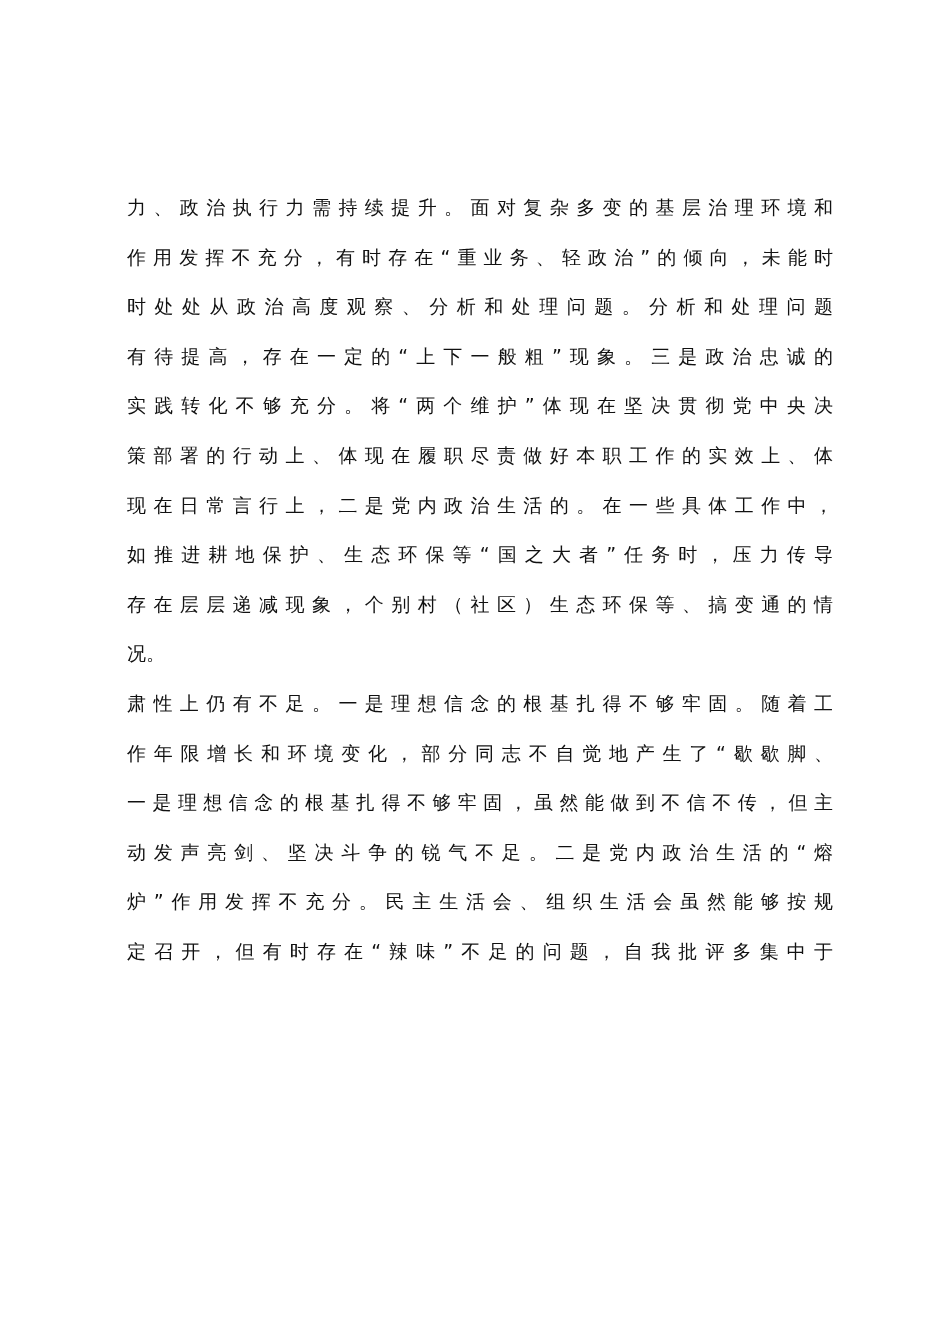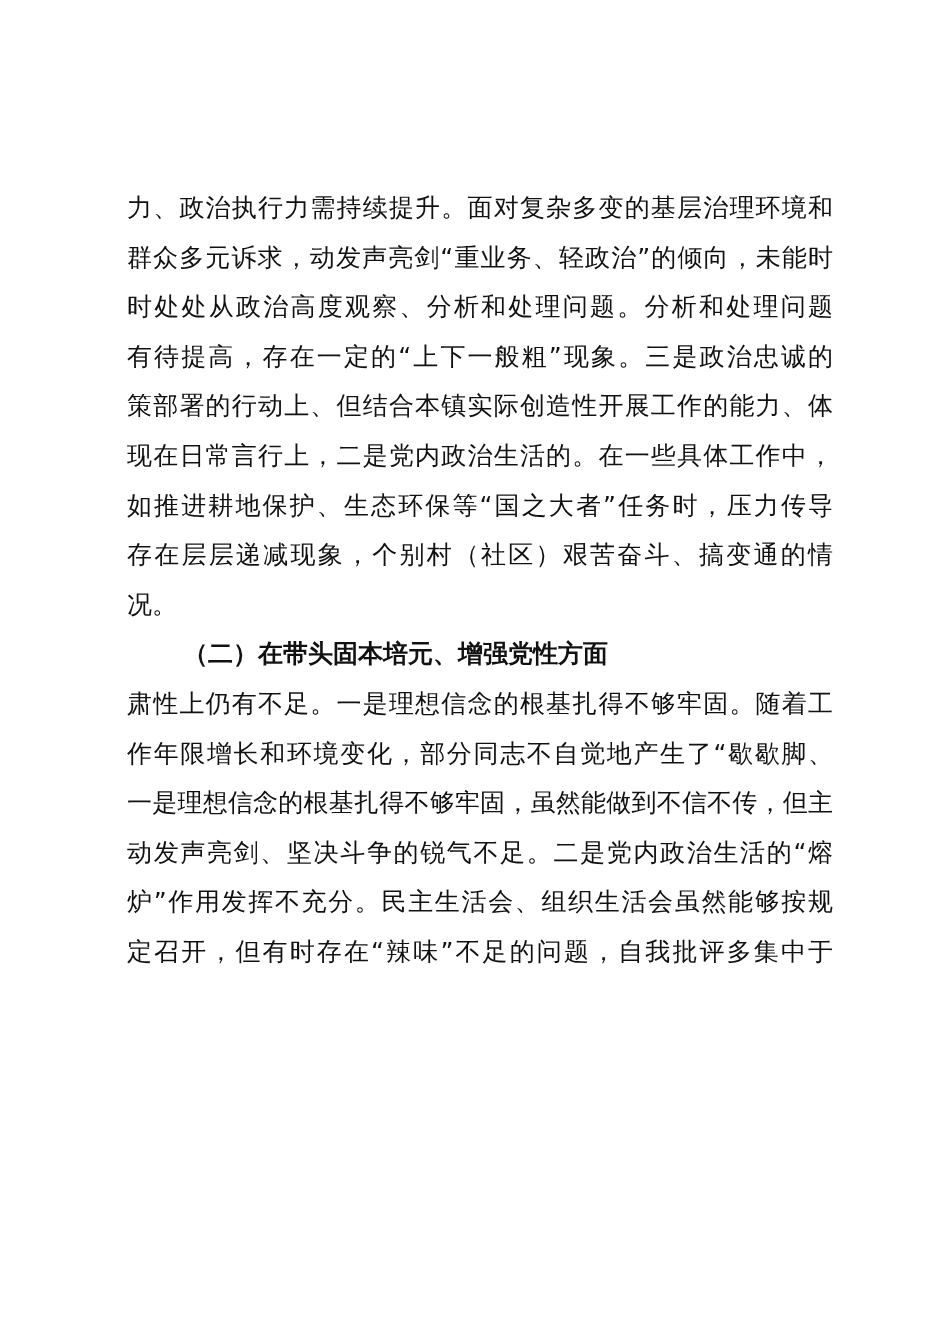--- a/index.html
+++ b/index.html
@@ -17,21 +17,21 @@
     }
     .page {
       position: absolute;
       left: 127px;
       top: 183px;
       width: 706px;
     }
     .line {
       height: 49.6px;
       line-height: 49.6px;
-      font-size: 25px;
+      font-size: 19px;
       white-space: nowrap;
       text-align: justify;
       text-align-last: justify;
       overflow: visible;
     }
     .line.last {
       text-align-last: left;
     }
     .line.indent {
       padding-left: 56px;
@@ -41,31 +41,31 @@
       padding-left: 56px;
       text-align-last: left;
     }
   </style>
 </head>
 <body>
 
 <div class="page">
   <div>
     <div class="line">力、政治执行力需持续提升。面对复杂多变的基层治理环境和</div>
-    <div class="line">群众多元诉求，动发声亮剑“重业务、轻政治”的倾向，未能时</div>
+    <div class="line">作用发挥不充分，有时存在“重业务、轻政治”的倾向，未能时</div>
     <div class="line">时处处从政治高度观察、分析和处理问题。分析和处理问题</div>
     <div class="line">有待提高，存在一定的“上下一般粗”现象。三是政治忠诚的</div>
-    <div class="line">策部署的行动上、但结合本镇实际创造性开展工作的能力、体</div>
+    <div class="line">实践转化不够充分。将“两个维护”体现在坚决贯彻党中央决</div>
+    <div class="line">策部署的行动上、体现在履职尽责做好本职工作的实效上、体</div>
     <div class="line">现在日常言行上，二是党内政治生活的。在一些具体工作中，</div>
     <div class="line">如推进耕地保护、生态环保等“国之大者”任务时，压力传导</div>
-    <div class="line">存在层层递减现象，个别村（社区）艰苦奋斗、搞变通的情</div>
+    <div class="line">存在层层递减现象，个别村（社区）生态环保等、搞变通的情</div>
     <div class="line last">况。</div>
   </div>
 
-  <div class="line heading">（二）在带头固本培元、增强党性方面</div>
 
   <div>
     <div class="line">肃性上仍有不足。一是理想信念的根基扎得不够牢固。随着工</div>
     <div class="line">作年限增长和环境变化，部分同志不自觉地产生了“歇歇脚、</div>
     <div class="line">一是理想信念的根基扎得不够牢固，虽然能做到不信不传，但主</div>
     <div class="line">动发声亮剑、坚决斗争的锐气不足。二是党内政治生活的“熔</div>
     <div class="line">炉”作用发挥不充分。民主生活会、组织生活会虽然能够按规</div>
     <div class="line">定召开，但有时存在“辣味”不足的问题，自我批评多集中于</div>
   </div>
 </div>

